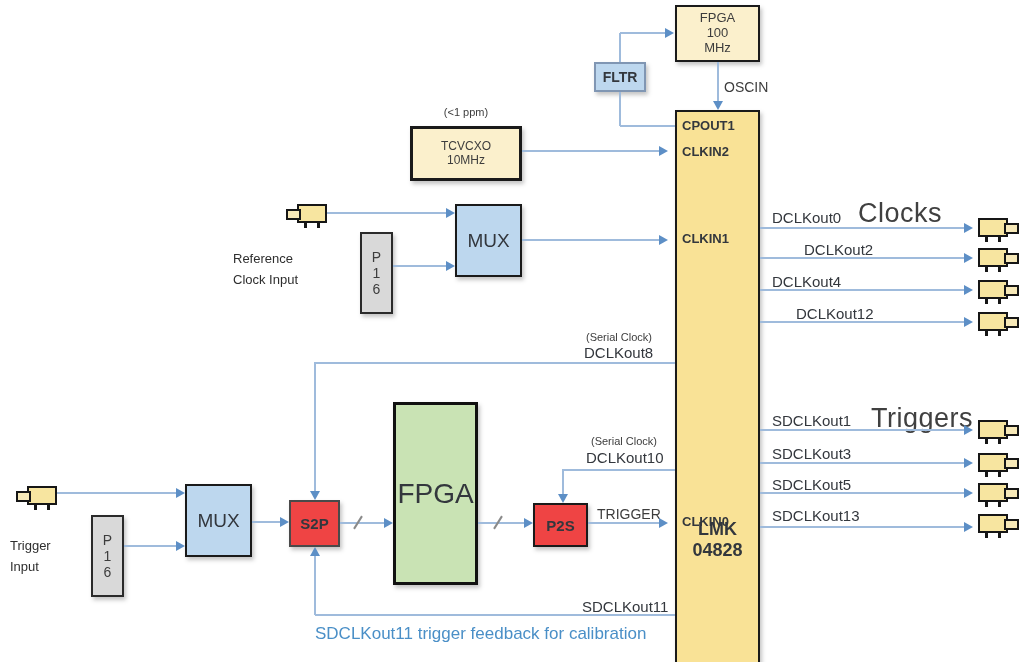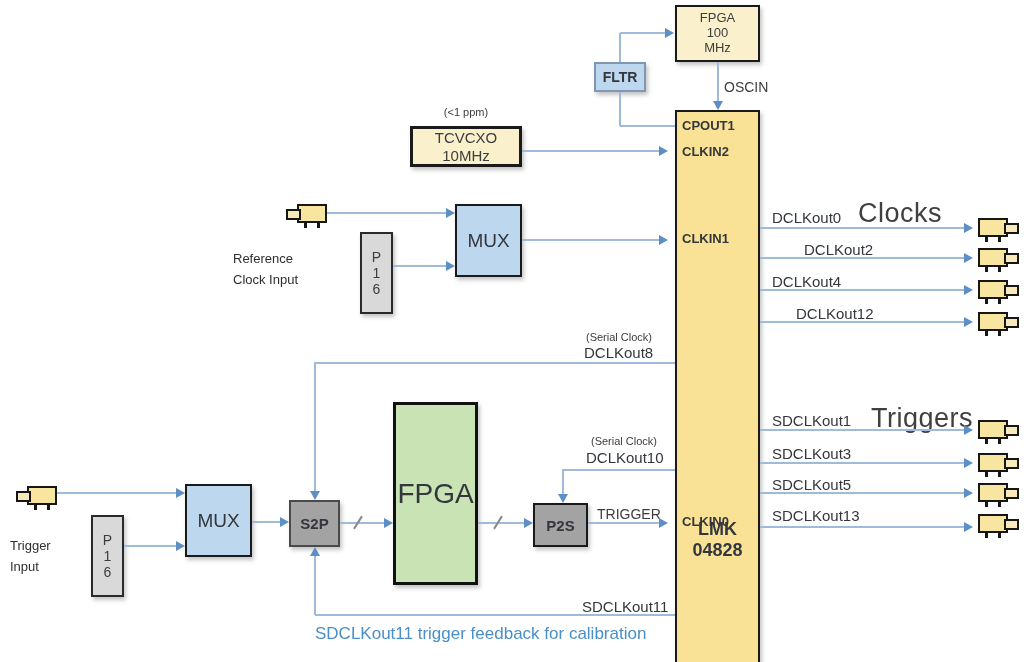--- a/index.html
+++ b/index.html
@@ -5,21 +5,21 @@
   html,body{margin:0;padding:0;background:#ffffff;}
   #stage{
     position:relative;width:1024px;height:662px;background:#ffffff;overflow:hidden;
     font-family:"Liberation Sans","DejaVu Sans",sans-serif;color:#3d3d3d;
   }
   .box{position:absolute;box-sizing:border-box;display:flex;align-items:center;justify-content:center;
        text-align:center;box-shadow:2px 3px 4px rgba(90,90,90,.35);}
   .yellow{background:#F9E296;border:2px solid #1a1a1a;}
   .cream{background:#FBF0CC;border:2px solid #1a1a1a;}
   .blue{background:#BDD7EE;border:2px solid #1a1a1a;}
-  .blue-thin{background:#a3a3a3;border:2px solid #4a4a4a;}
+  .blue-thin{background:#ef4444;border:2px solid #4a4a4a;}
   .fltr{background:#BDD7EE;border:2px solid #8096B3;}
   .green{background:#C9E3B4;border:3px solid #111;}
   .gray{background:#D9D9D9;border:2px solid #2a2a2a;}
   .hline{position:absolute;height:2px;background:#9FBBDC;}
   .vline{position:absolute;width:2px;background:#9FBBDC;}
   .arr-r{position:absolute;width:0;height:0;border-top:5px solid transparent;border-bottom:5px solid transparent;border-left:9px solid #5d8fc6;}
   .arr-d{position:absolute;width:0;height:0;border-left:5px solid transparent;border-right:5px solid transparent;border-top:9px solid #5d8fc6;}
   .arr-u{position:absolute;width:0;height:0;border-left:5px solid transparent;border-right:5px solid transparent;border-bottom:9px solid #5d8fc6;}
   .slash{position:absolute;width:2px;height:15px;background:#8a8a8a;transform:rotate(32deg);}
   .lbl{position:absolute;white-space:nowrap;}
@@ -48,21 +48,21 @@
       <span>100</span>
       <span>MHz</span>
     </div>
   </div>
 
   <div class="box fltr" style="left:594px;top:62px;width:52px;height:30px;font-size:14px;font-weight:bold;color:#33373d;">
     <span>FLTR</span>
   </div>
 
   <div class="lbl note" style="left:410px;top:106px;width:112px;text-align:center;">(&lt;1 ppm)</div>
-  <div class="box cream" style="left:410px;top:126px;width:112px;height:41px;border-width:3px;font-size:15px;">
+  <div class="box cream" style="left:410px;top:126px;width:112px;height:55px;border-width:3px;font-size:12px;">
     <div class="stack">
       <span>TCVCXO</span>
       <span>10MHz</span>
     </div>
   </div>
 
   <div class="box yellow" style="left:675px;top:110px;width:85px;height:621px;align-items:center;">
     <div class="stack" style="margin-top:238px;font-size:18px;font-weight:bold;color:#33373d;">
       <span>LMK</span>
       <span>04828</span>

